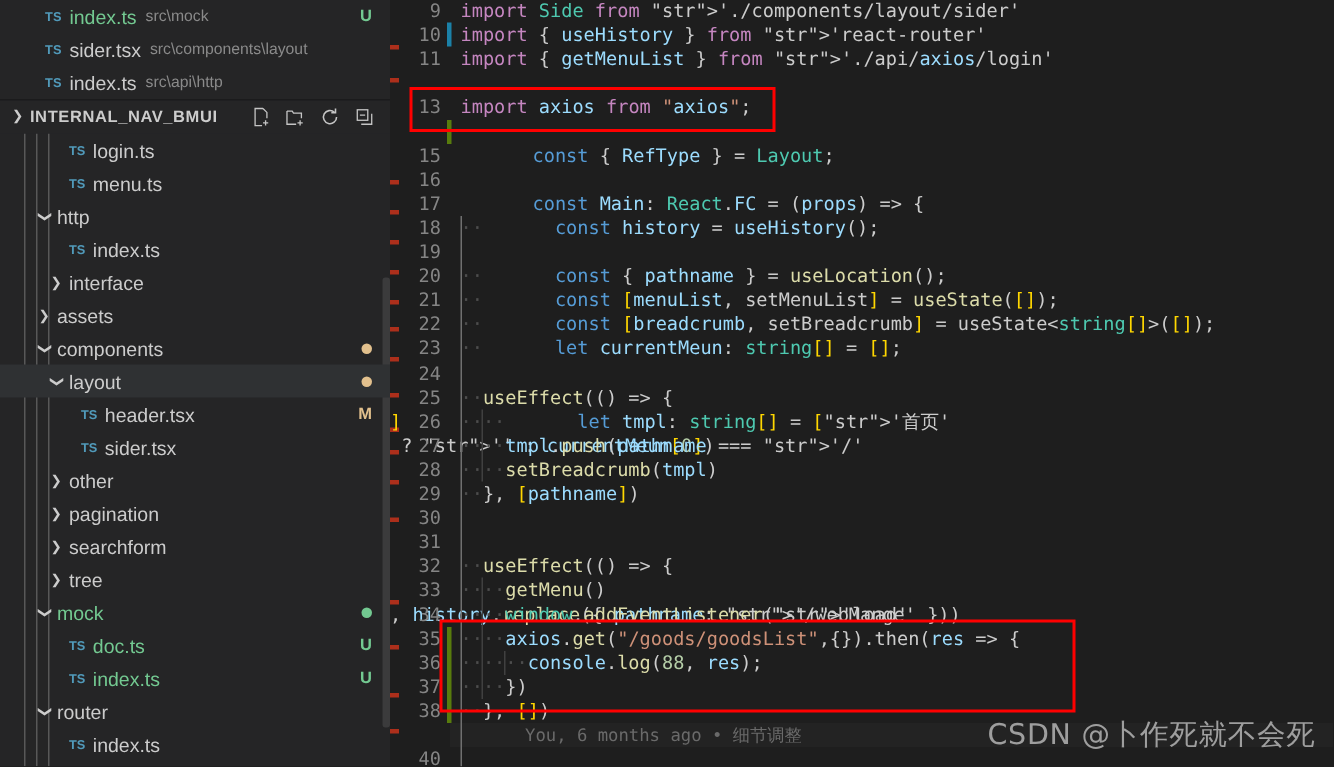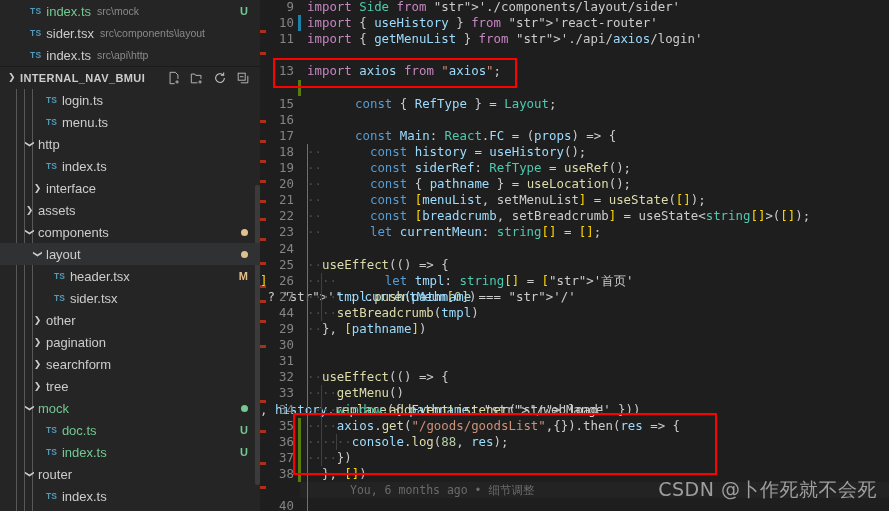--- a/index.html
+++ b/index.html
@@ -342,30 +342,30 @@
       </div>
     <div class="code-area" id="code-area">
         <div class="ln" style="top: -1px;"><span class="num">9</span><span class="txt"><span class="dotw"></span><span class="kw">import</span> <span class="type">Side</span> <span class="kw">from</span> <span class="&lt;span">"str"</span>&gt;'./components/layout/sider'</span></div>
         <div class="ln" style="top: 15.1px;"><span class="num">10</span><span class="txt"><span class="dotw"></span><span class="kw">import</span> { <span class="var">useHistory</span> } <span class="kw">from</span> <span class="&lt;span">"str"</span>&gt;'react-router'</span></div>
         <div class="ln" style="top: 31.2px;"><span class="num">11</span><span class="txt"><span class="dotw"></span><span class="kw">import</span> { <span class="var">getMenuList</span> } <span class="kw">from</span> <span class="&lt;span">"str"</span>&gt;'./api/<span class="var">axios</span>/login'</span></div>
         <div class="ln" style="top: 63.4px;"><span class="num">13</span><span class="txt"><span class="dotw"></span><span class="kw">import</span> <span class="var">axios</span> <span class="kw">from</span> <span class="str">"<span class="var">axios</span>"</span>;</span></div>
         <div class="ln" style="top: 95.6px;"><span class="num">15</span><span class="txt"><span class="dotw"></span><span class="kw2">const</span> { <span class="var">RefType</span> } = <span class="type">Layout</span>;</span></div>
         <div class="ln" style="top: 111.7px;"><span class="num">16</span><span class="txt"></span></div>
         <div class="ln" style="top: 127.8px;"><span class="num">17</span><span class="txt"><span class="dotw"></span><span class="kw2">const</span> <span class="var">Main</span>: <span class="type">React</span>.<span class="var">FC</span> = (<span class="var">props</span>) =&gt; {</span></div>
         <div class="ln" style="top: 143.9px;"><span class="num">18</span><span class="txt"><span class="dotw">··</span><span class="kw2">const</span> <span class="var">history</span> = <span class="fn"><span class="var">useHistory</span></span>();</span></div>
-        <div class="ln" style="top: 160px;"><span class="num">19</span><span class="txt"><span class="dotw">··</span><span class="kw2">const</span> <span class="var">siderRef</span>: <span class="type">RefType</span> = <span class="fn">useRef</span>();</span></div>
+        <div class="ln" style="top: 160px;"><span class="num">19</span></div>
         <div class="ln" style="top: 176.1px;"><span class="num">20</span><span class="txt"><span class="dotw">··</span><span class="kw2">const</span> { <span class="var">pathname</span> } = <span class="fn">useLocation</span>();</span></div>
         <div class="ln" style="top: 192.2px; padding-left: 36px;"><span class="num">21</span><span class="txt"><span class="dotw">··</span><span class="kw2">const</span> <span class="y1">[</span><span class="var">menuList</span>, setMenuList<span class="y1">]</span> = <span class="fn">useState</span>(<span class="y1">[</span><span class="y1">]</span>);</span></div>
         <div class="ln" style="top: 208.3px;"><span class="num">22</span><span class="txt"><span class="dotw">··</span><span class="kw2">const</span> <span class="y1">[</span><span class="var">breadcrumb</span>, setBreadcrumb<span class="y1">]</span> = useState&lt;<span class="type">string</span><span class="y1">[</span><span class="y1">]</span>&gt;(<span class="y1">[</span><span class="y1">]</span>);</span></div>
         <div class="ln" style="top: 224.4px;"><span class="num">23</span><span class="txt"><span class="dotw">··</span><span class="kw2">let</span> <span class="var">currentMeun</span>: <span class="type">string</span><span class="y1">[</span><span class="y1">]</span> = <span class="y1">[</span><span class="y1">]</span>;</span></div>
         <div class="ln" style="top: 240.5px;"><span class="num">24</span><span class="txt"></span></div>
         <div class="ln" style="top: 256.6px;"><span class="num">25</span><span class="txt"><span class="dotw">··</span><span class="fn">useEffect</span>(() =&gt; {</span></div>
         <div class="ln" style="top: 272.7px;"><span class="num">26</span><span class="txt"><span class="dotw">····</span><span class="kw2">let</span> <span class="var">tmpl</span>: <span class="type">string</span><span class="y1">[</span><span class="y1">]</span> = <span class="y1">[</span><span class="&lt;span">"str"</span>&gt;'首页'</span><span class="y1">]</span></div>
         <div class="ln" style="top: 288.8px;"><span class="num">27</span><span class="txt"><span class="dotw">····</span><span class="var">tmpl</span>.<span class="fn">push</span>(<span class="var">pathname</span> === <span class="&lt;span">"str"</span>&gt;'/'</span> ? <span class="&lt;span">"str"</span>&gt;'' : <span class="var">currentMeun</span><span class="y1">[</span><span class="num2">0</span><span class="y1">]</span>)</div>
-        <div class="ln" style="top: 304.9px;"><span class="num">44</span><span class="txt"><span class="dotw">····</span><span class="fn">setBreadcrumb</span>(<span class="var">tmpl</span>)</span></div>
+        <div class="ln" style="top: 304.9px;"><span class="num">28</span><span class="txt"><span class="dotw">····</span><span class="fn">setBreadcrumb</span>(<span class="var">tmpl</span>)</span></div>
         <div class="ln" style="top: 321px; text-decoration: underline;"><span class="num">29</span><span class="txt"><span class="dotw">··</span>}, <span class="y1">[</span><span class="var">pathname</span><span class="y1">]</span>)</span></div>
         <div class="ln" style="top: 337.1px;"><span class="num">30</span><span class="txt"></span></div>
         <div class="ln" style="top: 353.2px;"><span class="num">31</span></div>
         <div class="ln" style="top: 369.3px;"><span class="num">32</span><span class="txt"><span class="dotw">··</span><span class="fn">useEffect</span>(() =&gt; {</span></div>
         <div class="ln" style="top: 385.4px;"><span class="num">33</span><span class="txt"><span class="dotw">····</span><span class="fn">getMenu</span>()</span></div>
         <div class="ln" style="top: 401.5px;"><span class="num">34</span><span class="txt"><span class="dotw">····</span><span class="type">window</span>.<span class="fn">addEventListener</span>(<span class="&lt;span">"str"</span>&gt;'load'</span>, <span class="var">history</span>.<span class="fn">replace</span>({ <span class="var">pathname</span>: <span class="&lt;span">"str"</span>&gt;'/webMange' }))</div>
         <div class="ln" style="top: 417.6px;"><span class="num">35</span><span class="txt"><span class="dotw">····</span><span class="var">axios</span>.<span class="fn">get</span>(<span class="str">"/goods/goodsList"</span>,{}).then(<span class="var">res</span> =&gt; {</span></div>
         <div class="ln" style="top: 433.7px;"><span class="num">36</span><span class="txt"><span class="dotw">······</span><span class="var">console</span>.<span class="fn">log</span>(<span class="num2">88</span>, <span class="var">res</span>);</span></div>
         <div class="ln" style="top: 449.8px;"><span class="num">37</span><span class="txt"><span class="dotw">····</span>})</span></div>
         <div class="ln" style="top: 465.9px;"><span class="num">38</span><span class="txt"><span class="dotw">··</span>}, <span class="y1">[</span><span class="y1">]</span>)</span></div>

